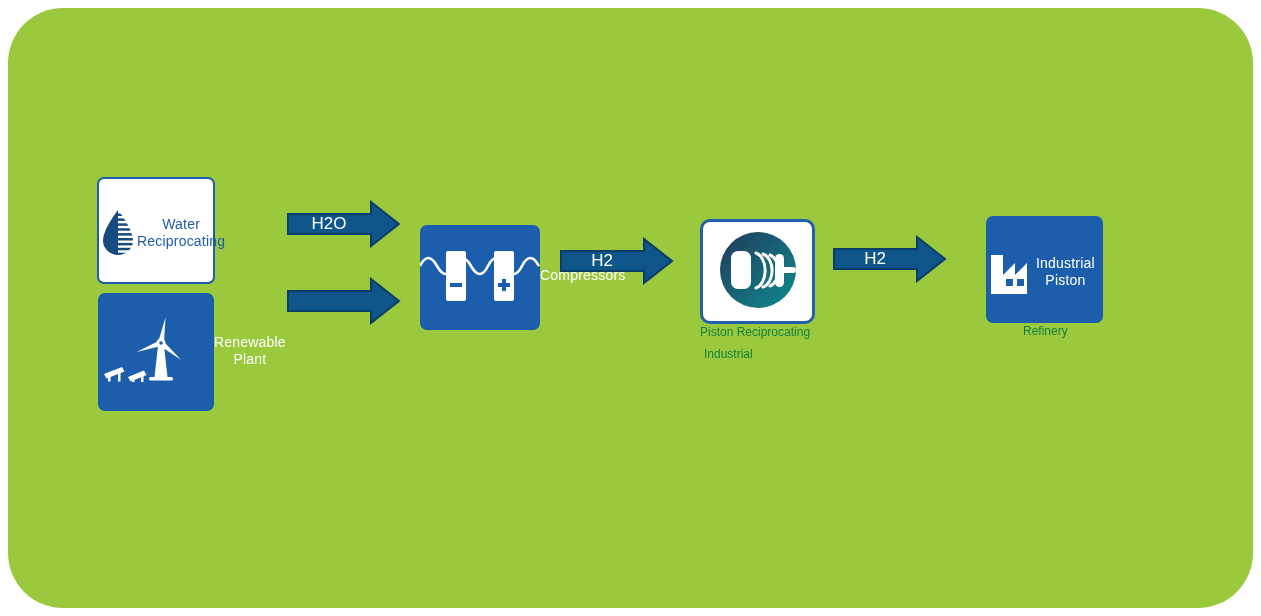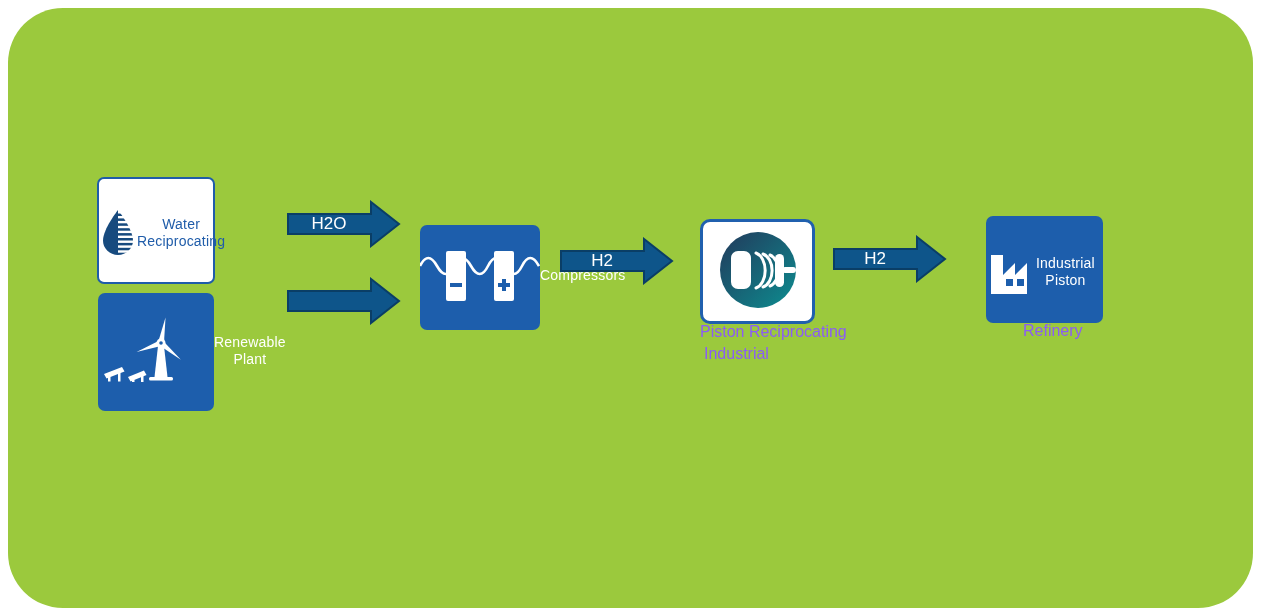--- a/index.html
+++ b/index.html
@@ -73,22 +73,22 @@
     text-align: center;
     color: #ffffff;
     font-size: 17px;
   }
   .arrow-h2o    { left: 287px; top: 200px; }
   .arrow-energy { left: 287px; top: 277px; }
   .arrow-h2-1   { left: 560px; top: 237px; }
   .arrow-h2-2   { left: 833px; top: 235px; }
   .caption {
     position: absolute;
-    color: #8b5cf6;
-    font-size: 16px;
+    color: #15803d;
+    font-size: 12px;
     line-height: 22px;
   }
   .caption-compressors { left: 700px; top: 321px; }
   .caption-compressors .line2 { padding-left: 4px; }
   .caption-refinery { left: 987px; top: 320px; margin-left: 36px; }
   .icon-wrap { display: block; }
 </style>
 </head>
 <body>
 

